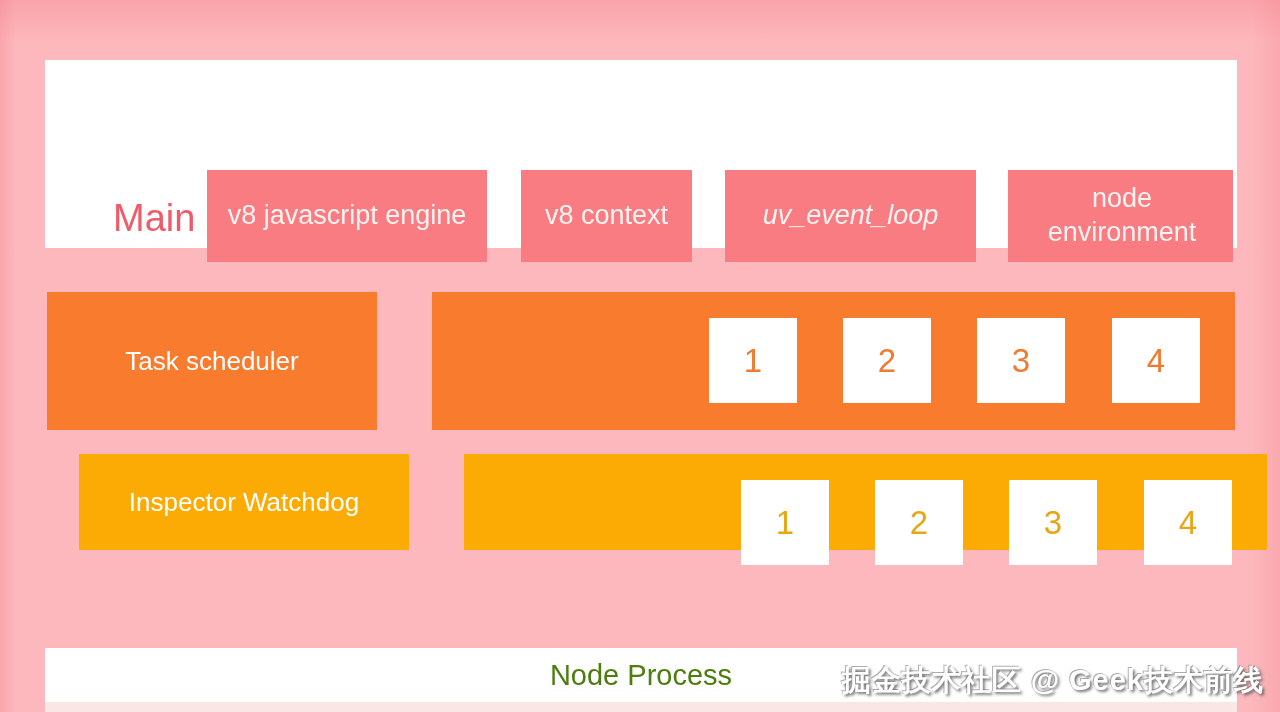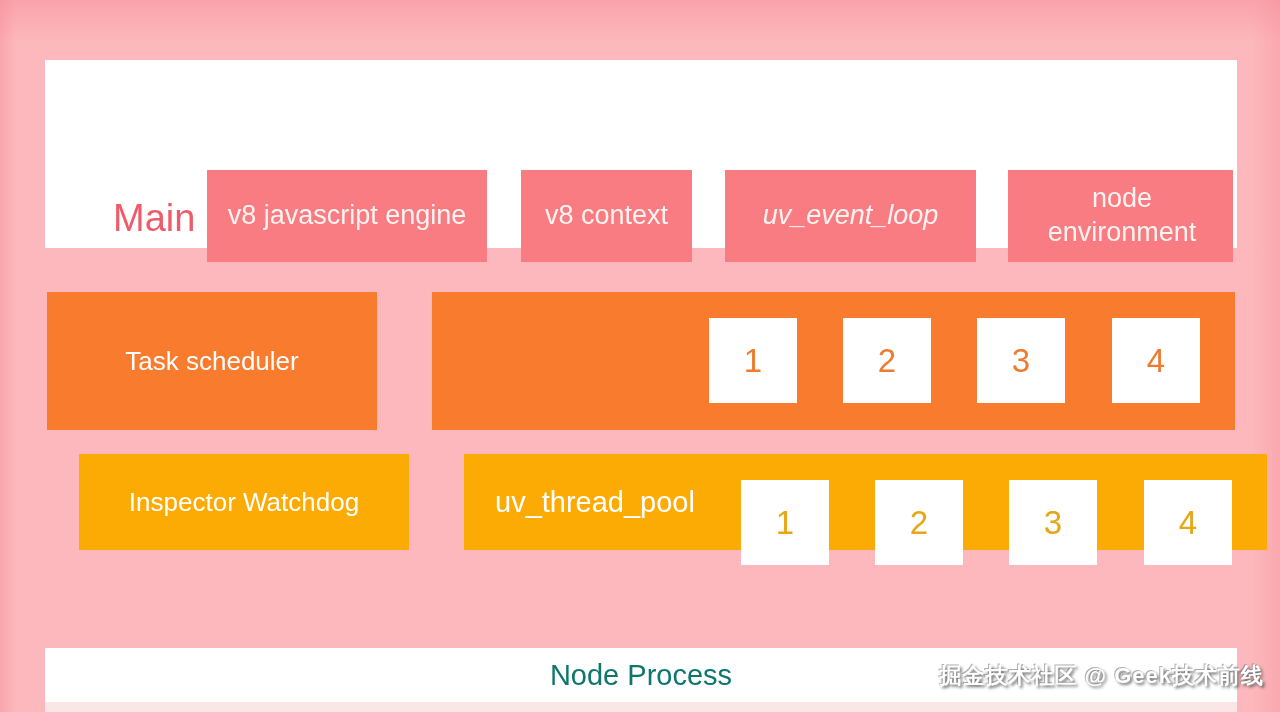--- a/index.html
+++ b/index.html
@@ -60,30 +60,30 @@
   .t1 { left: 277px; } .t2 { left: 411px; } .t3 { left: 545px; } .t4 { left: 680px; }
   .row-orange .thread-box { color: #ed7c30; }
   .row-yellow .thread-box { color: #e7a614; }
 
   
   .footer-bar {
     position: absolute; left: 45px; top: 648px;
     width: 1192px; height: 54px; background: #ffffff;
     display: flex; align-items: center; justify-content: center;
   }
-  .footer-label { color: #0f766e; font-size: 29px; }
+  .footer-label { color: #4d7c0f; font-size: 29px; }
   .bottom-strip {
     position: absolute; left: 45px; top: 702px;
     width: 1192px; height: 10px; background: #fae7e5;
   }
 
   
   .watermark {
     position: absolute; right: 16px; top: 661px;
-    font-size: 22px; font-weight: bold; letter-spacing: 1px;
+    font-size: 29px; font-weight: bold; letter-spacing: 1px;
     color: #ffffff;
     text-shadow: -1px -1px 0 rgba(110,110,110,.55), 2px 2px 3px rgba(90,90,90,.85);
     white-space: nowrap;
   }
 </style>
 </head>
 <body>
 
 <div class="canvas">
 
@@ -101,21 +101,20 @@
       <div class="thread-box t1">1</div>
       <div class="thread-box t2">2</div>
       <div class="thread-box t3">3</div>
       <div class="thread-box t4">4</div>
     </div>
   </div>
 
   <div class="row-yellow">
     <div class="left-box">Inspector Watchdog</div>
     <div class="pool-bar">
-      <div class="pool-label">uv_thread_pool</div>
       <div class="thread-box t1">1</div>
       <div class="thread-box t2">2</div>
       <div class="thread-box t3">3</div>
       <div class="thread-box t4">4</div>
     </div>
   </div>
 
   <div class="footer-bar">
     <div class="footer-label">Node Process</div>
   </div>

